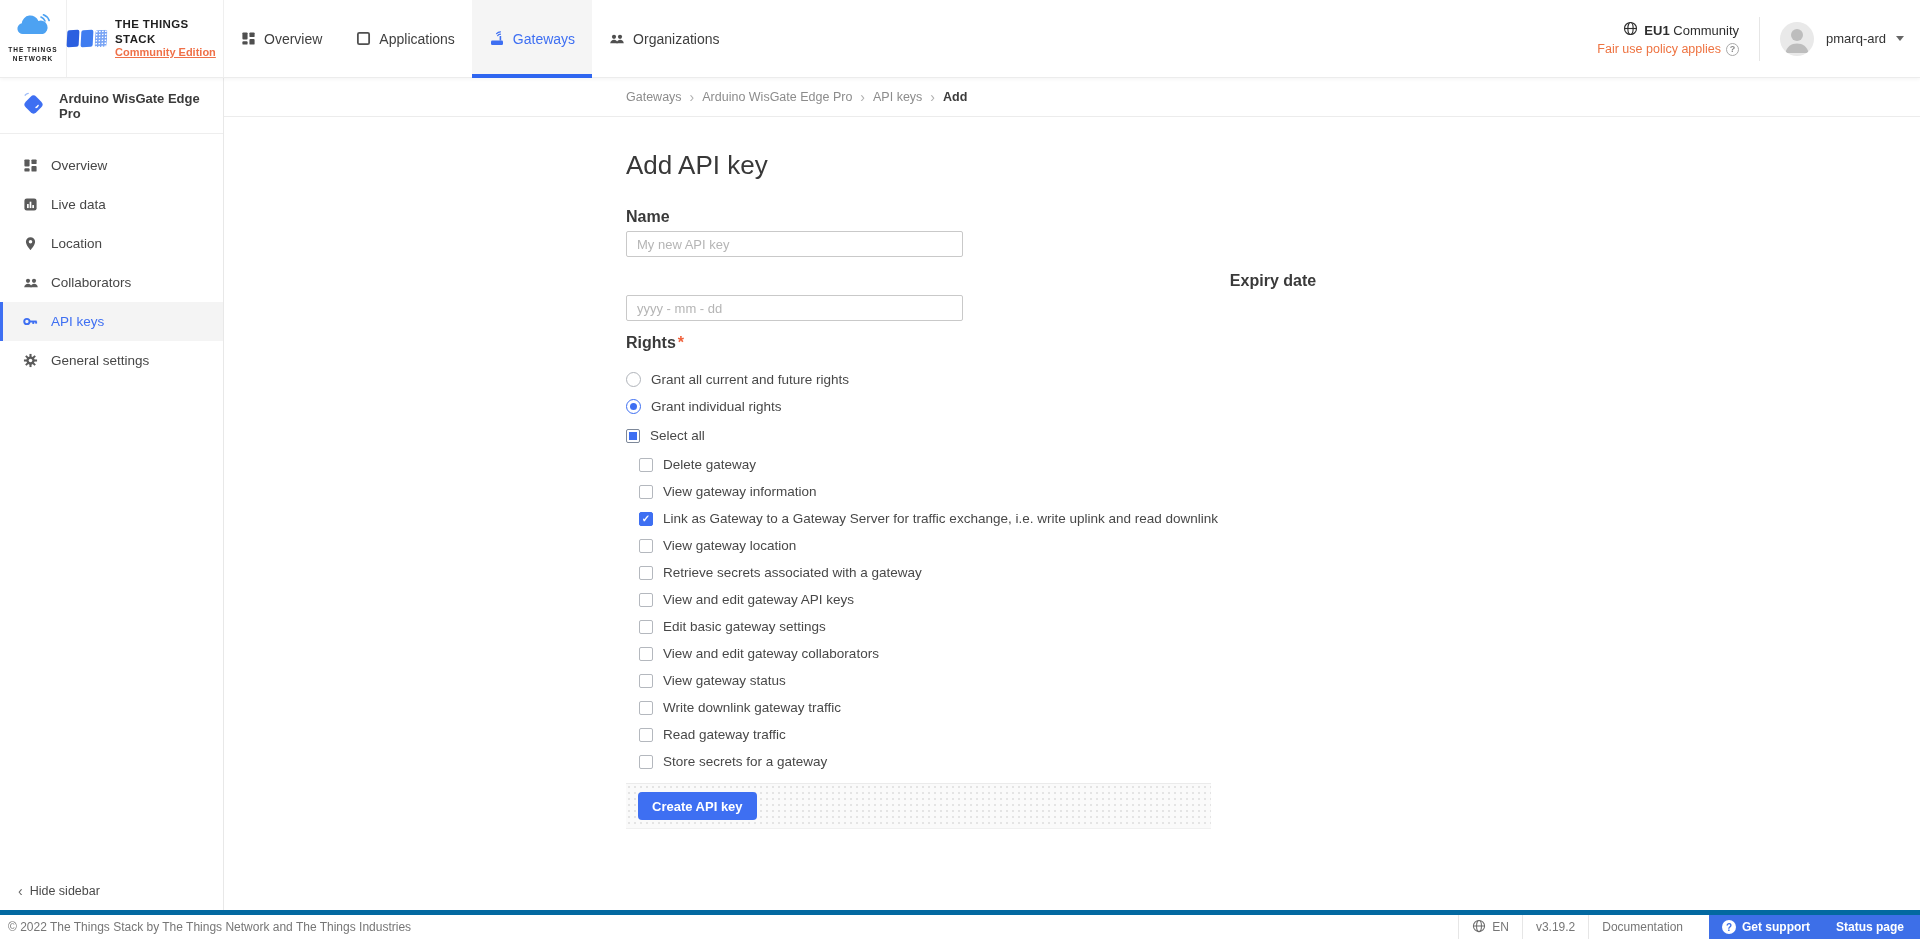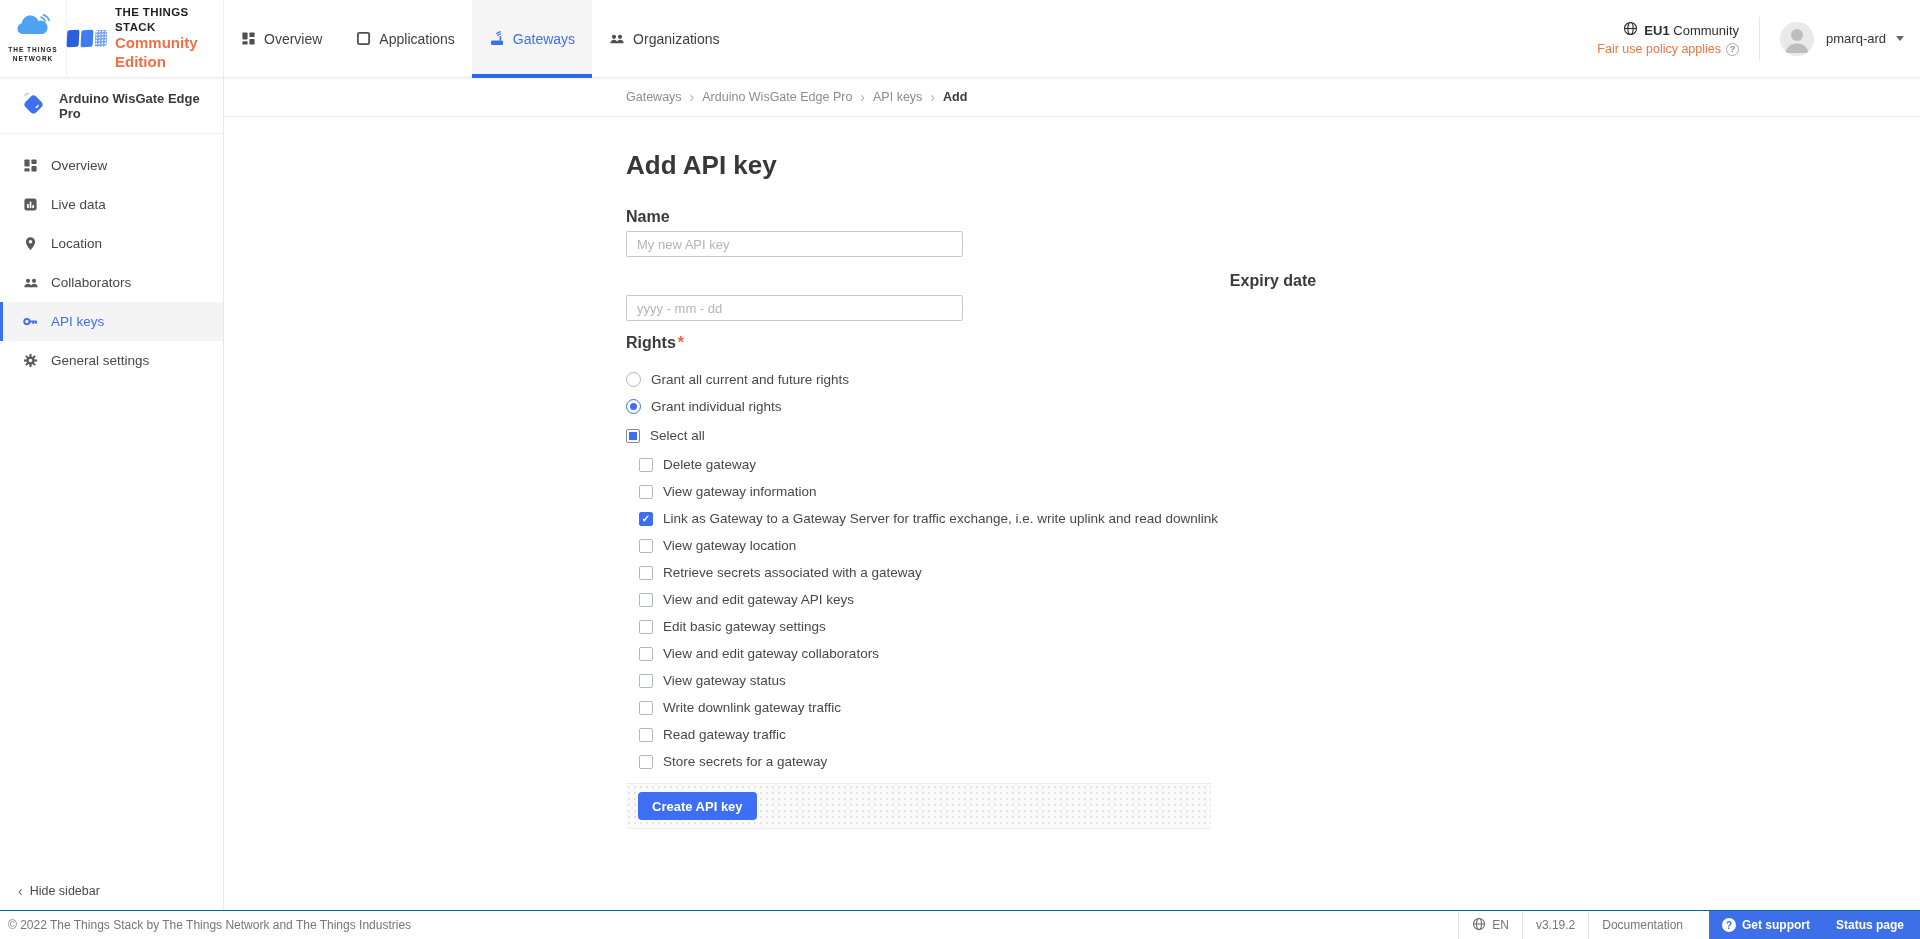--- a/index.html
+++ b/index.html
@@ -13,21 +13,21 @@
   .logo-ttn { width:67px; border-right:1px solid #efefef; display:flex; flex-direction:column; align-items:center; justify-content:center; gap:2px; cursor:pointer;}
   .ttn-text { font-size:6.5px; font-weight:bold; letter-spacing:1px; color:#222; text-align:center; line-height:1.3;}
   .logo-tts { width:157px; border-right:1px solid #efefef; display:flex; align-items:center; justify-content:center; gap:8px; cursor:pointer;}
   .flags { display:flex; gap:2px; }
   .flag { width:12px; height:17px; border-radius:2px; transform:skewX(-6deg) rotate(-3deg); }
   .flag1 { background:#2b5fe0; } .flag2 { background:#3f7cf0; }
   .flag3 { background:#7aa5f5;
     background-image:radial-gradient(#fff 0.7px, transparent 0.7px); background-size:3px 3px;}
   .tts-text { display:flex; flex-direction:column; line-height:1.25;}
   .tts-name { font-size:11.5px; font-weight:800; letter-spacing:.4px; color:#1f1f1f; }
-  .tts-edition { font-size:15px; font-weight:700; color:#ef7048; }
+  .tts-edition { font-size:11px; font-weight:700; color:#ef7048;text-decoration:underline; }
 
   nav.tabs { display:flex; align-items:stretch; }
   .tab { display:flex; align-items:center; gap:8px; padding:0 17px; font-size:14px; color:#3f3f3f; cursor:pointer; position:relative;}
   .tab .ticon { color:#4f4f4f; display:flex; }
   .tab.active { background:#f5f5f5; color:#3e6ff2; }
   .tab.active .ticon { color:#3e6ff2; }
   .tab.active::after { content:""; position:absolute; left:0; right:0; bottom:-1px; height:4px; background:#2f66f0; }
 
   .hdr-right { margin-left:auto; display:flex; align-items:center; padding-right:16px; }
   .region { display:flex; flex-direction:column; align-items:flex-end; gap:3px; cursor:pointer;}
@@ -56,21 +56,21 @@
   .hide-sidebar { position:absolute; bottom:12px; left:18px; font-size:12.5px; color:#4a4a4a; cursor:pointer; display:flex; align-items:center; gap:7px;}
   .hide-sidebar .chev { font-size:14px; color:#666; line-height:1;}
 
   main.content { flex:1 1 auto; background:#fff; min-width:0; }
   .breadcrumb { height:39px; border-bottom:1px solid #ececec; display:flex; align-items:center; padding-left:402px; font-size:12.5px; color:#8c8c8c;}
   .crumb { cursor:pointer; }
   .crumb.current { color:#3b3b3b; font-weight:600; cursor:default;}
   .crumb-sep { color:#b0b0b0; font-size:14px; margin:0 8px; }
 
   .page { padding-left:402px; }
-  h1.page-title { margin-top:33px; font-size:26px; font-weight:700; color:#383838; }
+  h1.page-title { margin-top:33px; font-size:26px; font-weight:400; color:#383838; }
 
   .field-label { margin-top:27px; font-size:16px; font-weight:600; color:#3a3a3a; }
   .field-label.tight { margin-top:15px;text-align:center; }
   .req { color:#f0613c; margin-left:2px; }
   .text-input { display:block; margin-top:5px; width:337px; height:26px; border:1px solid #c9c9c9; border-radius:2px;
     padding:0 10px; font-size:13px; font-family:"Liberation Sans",sans-serif; color:#333; outline:none;}
   .text-input::placeholder { color:#b5b5b5; }
 
   .opt-row { display:flex; align-items:flex-end; height:27px; gap:10px; font-size:13.5px; color:#484848; cursor:pointer;}
   .grants { margin-top:8px; }
@@ -86,21 +86,21 @@
   .cb.on::after { content:"✓"; color:#fff; font-size:10px; font-weight:bold; line-height:1;}
   .cb.mixed { border-color:#7d8899; }
   .cb.mixed::after { content:""; width:8px; height:8px; background:#3e6ff2; }
 
   .submit-bar { margin-top:14px; width:585px; height:46px; background:#fafafa; border-top:1px solid #ebebeb; border-bottom:1px solid #f0f0f0;
     background-image:radial-gradient(#e4e4e4 0.8px, transparent 0.8px); background-size:6px 6px; display:flex; align-items:center;}
   .btn-primary { margin-left:12px; height:28px; padding:0 14px; background:#3e6ff2; color:#fff; border:none; border-radius:4px;
     font-size:13px; font-weight:700; font-family:"Liberation Sans",sans-serif; cursor:pointer;}
 
   
-  footer.footer { height:29px; flex:0 0 29px; border-top:1px solid #0369a1; display:flex; align-items:stretch; font-size:12px; color:#767676; background:#fff;}
+  footer.footer { height:29px; flex:0 0 29px; border-top:5px solid #0369a1; display:flex; align-items:stretch; font-size:12px; color:#767676; background:#fff;}
   .f-left { display:flex; align-items:center; margin-left:8px; }
   .f-right { margin-left:auto; display:flex; align-items:stretch; }
   .f-cell { display:flex; align-items:center; gap:6px; padding:0 13px; border-left:1px solid #e6e6e6; cursor:pointer;}
   .f-cell.static { cursor:default; }
   .f-blue { display:flex; align-items:stretch; background:#3d6fe8; color:#fff; font-weight:600; margin-left:13px;}
   .f-blue .f-cell { border-left:none; cursor:pointer;}
   .f-blue .f-cell:last-child { padding-right:16px; }
   .q-bubble { width:14px; height:14px; border-radius:50%; background:#fff; color:#3d6fe8; font-size:10px; font-weight:bold;
     display:flex; align-items:center; justify-content:center;}
 </style>

